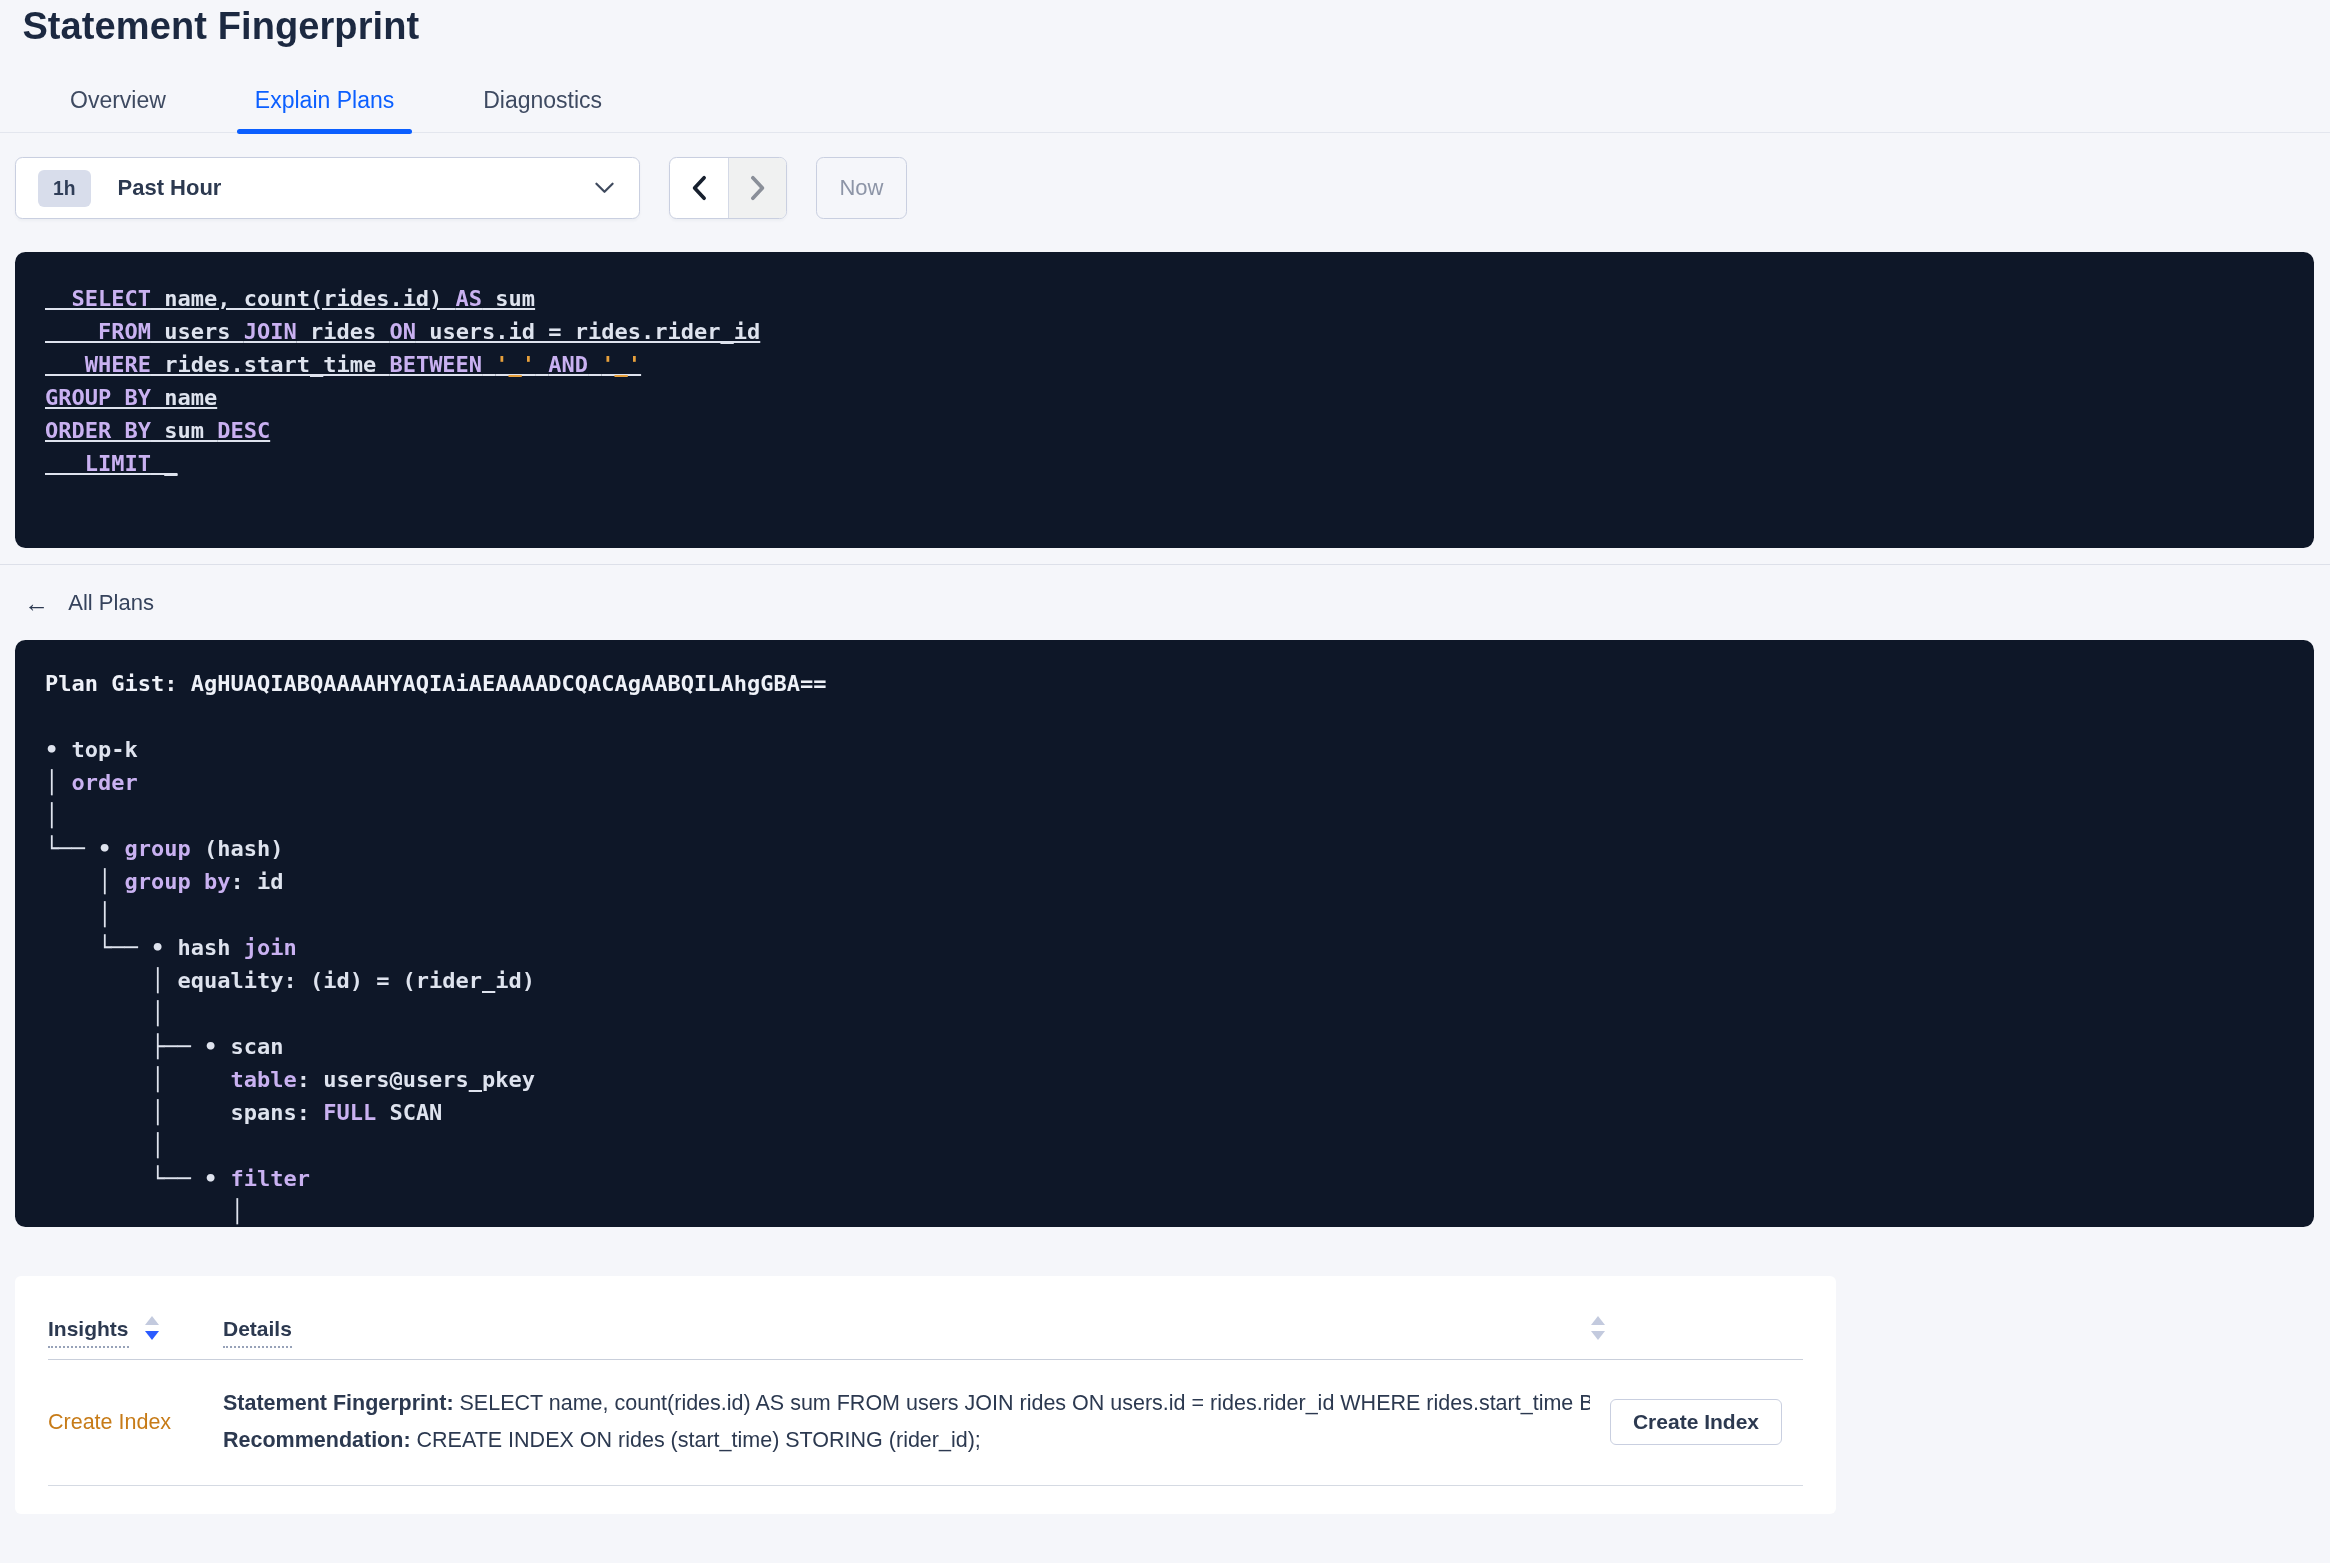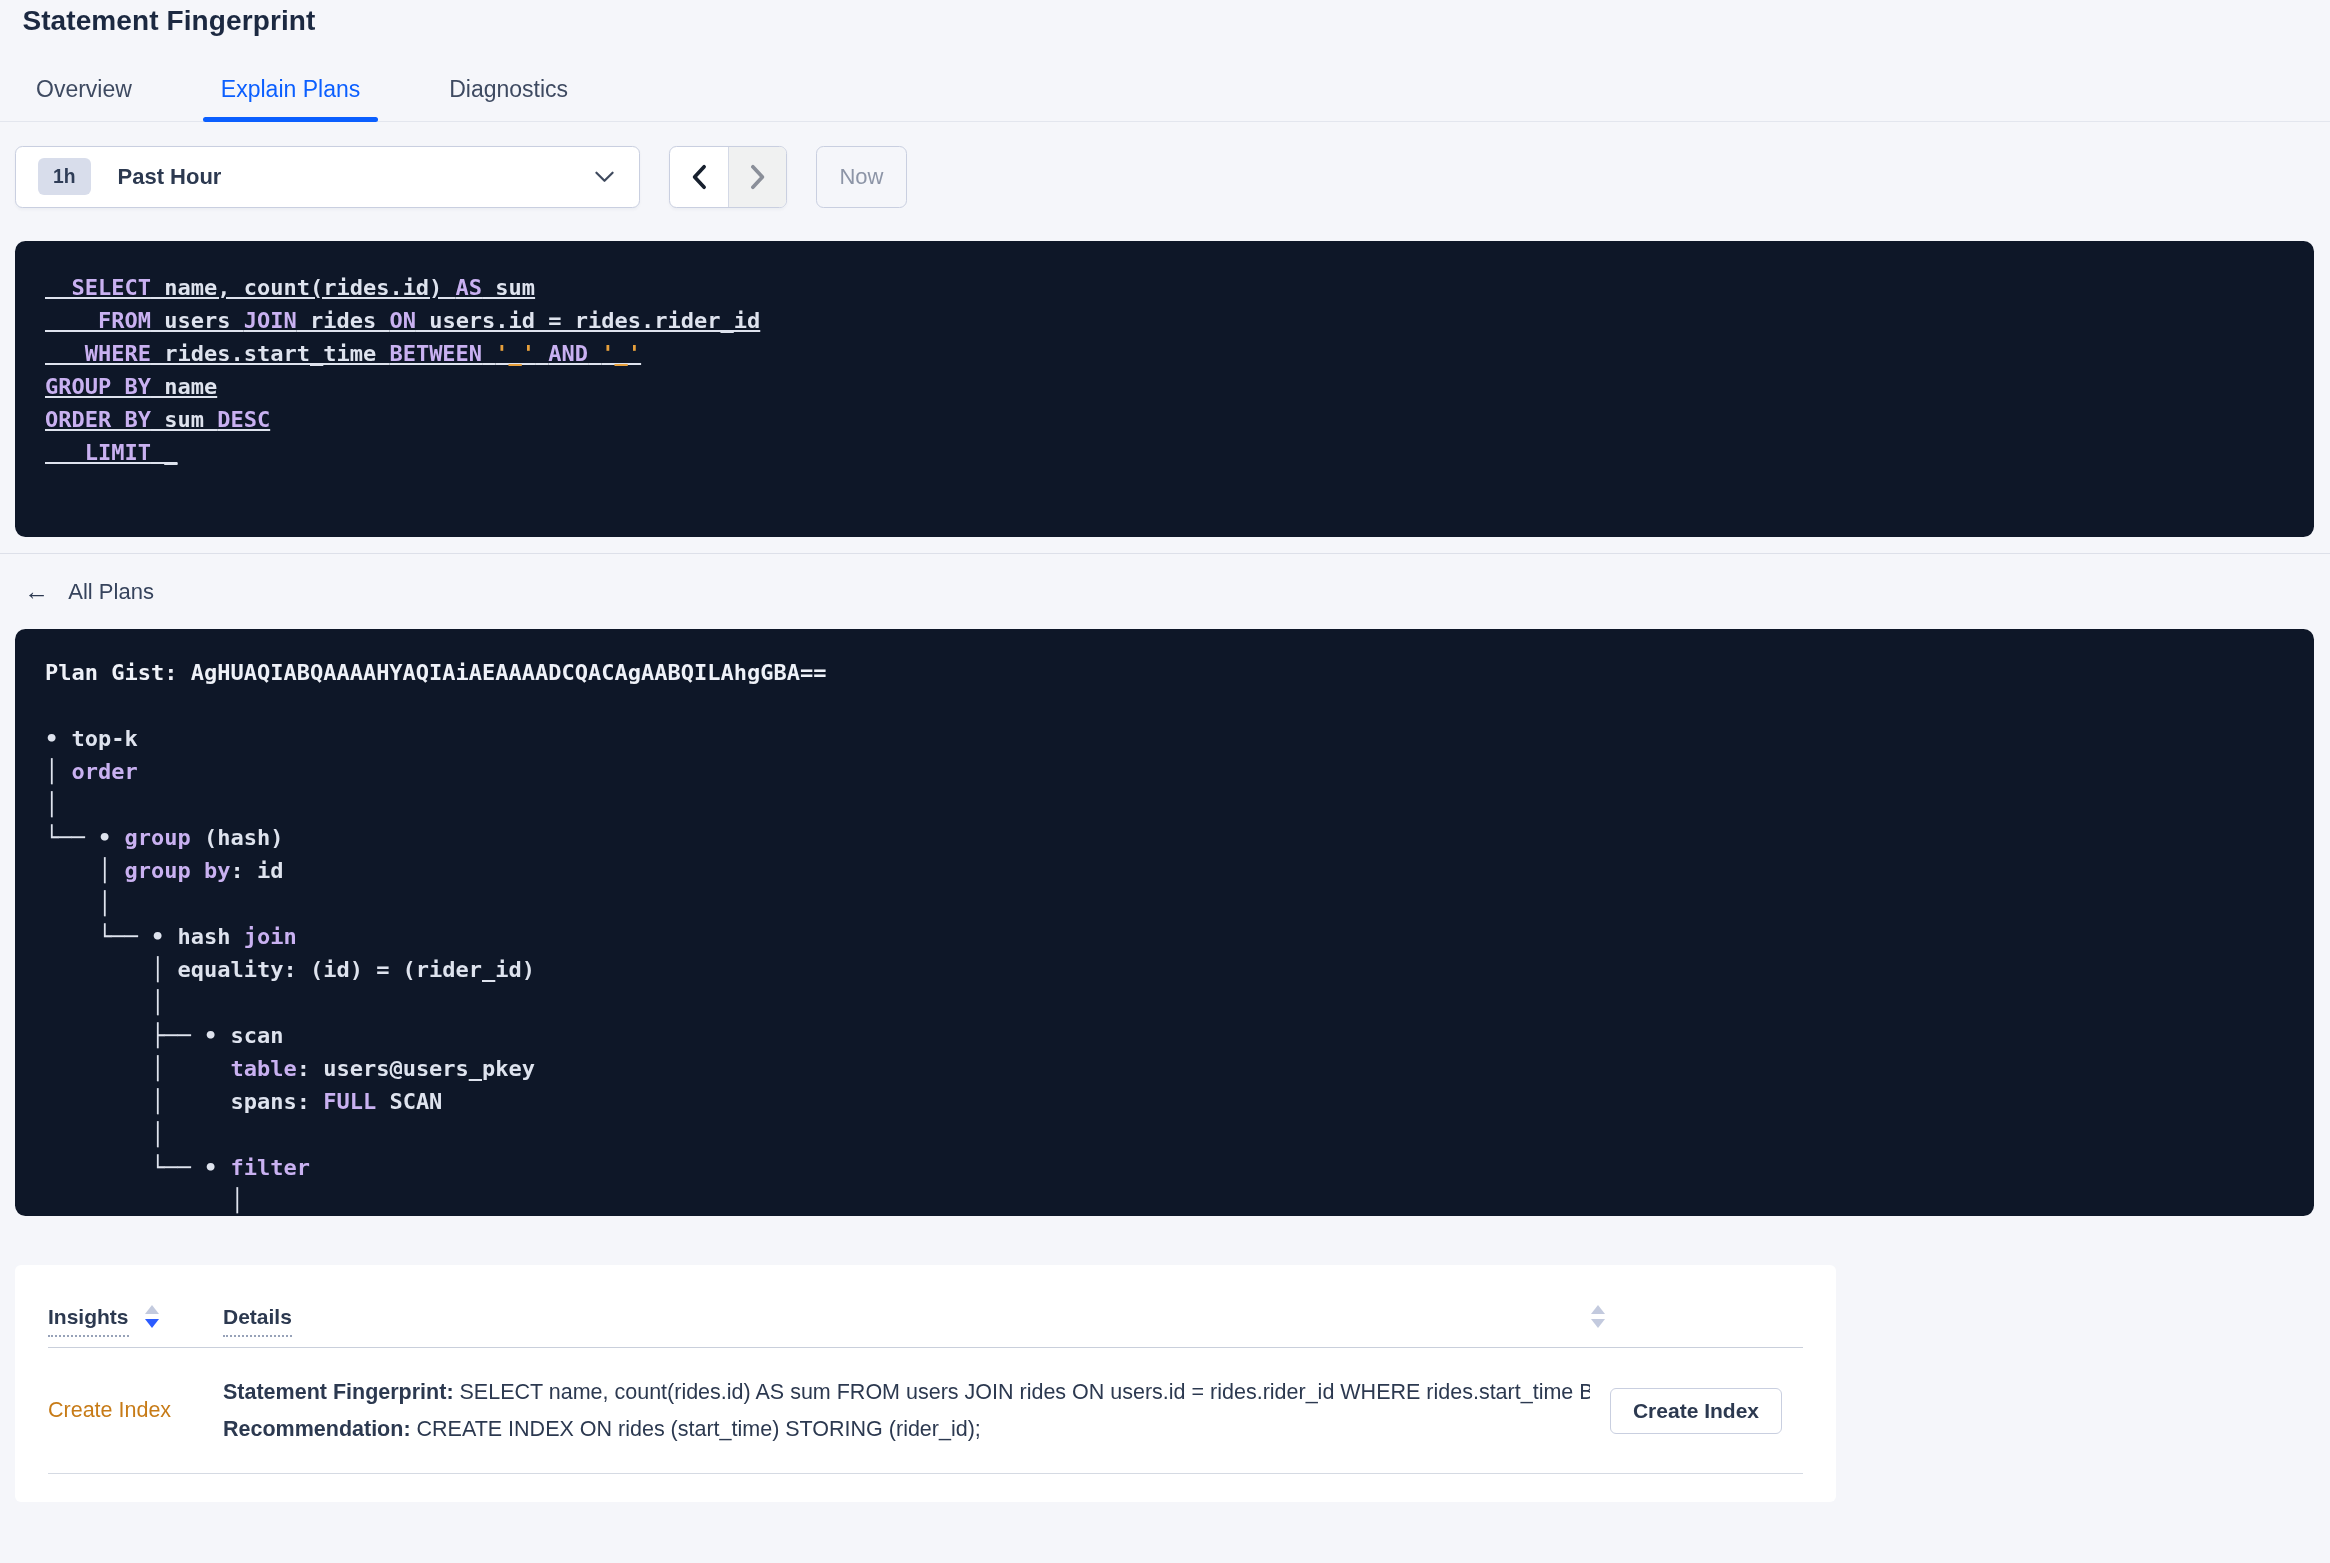--- a/index.html
+++ b/index.html
@@ -8,26 +8,26 @@
     background: #f5f6fa;
     font-family: "Liberation Sans", sans-serif;
     color: #394a63;
     overflow: hidden;
   }
   .page { padding: 0 16.3px 0 15px; }
 
   
   .page-title {
     margin: 4.5px 0 0 7.4px;
-    font-size: 28px; font-weight: 700; line-height: 1.15;
+    font-size: 38px; font-weight: 700; line-height: 1.15;
     color: #1c2941; letter-spacing: 0.1px;
   }
 
   
-  .tabs-wrap { margin: 27px -16.3px 0 -15px; border-bottom: 1.5px solid #e3e6ee; }
+  .tabs-wrap { margin: 27px -16.3px 0 -15px; border-bottom: 1.5px solid #e3e6ee; padding-left: 34px; }
   .tabs { display: flex; gap: 53px; padding-left: 18px; }
   .tab {
     position: relative; padding: 12px 18px 18px;
     font-size: 23px; color: #3e4a61; cursor: pointer; white-space: nowrap;
   }
   .tab.active { color: #0b5fff; }
   .tab.active::after {
     content: ""; position: absolute; left: 0; right: 0; bottom: -1.5px;
     height: 5.2px; background: #0b5fff; border-radius: 3.7px;
   }

